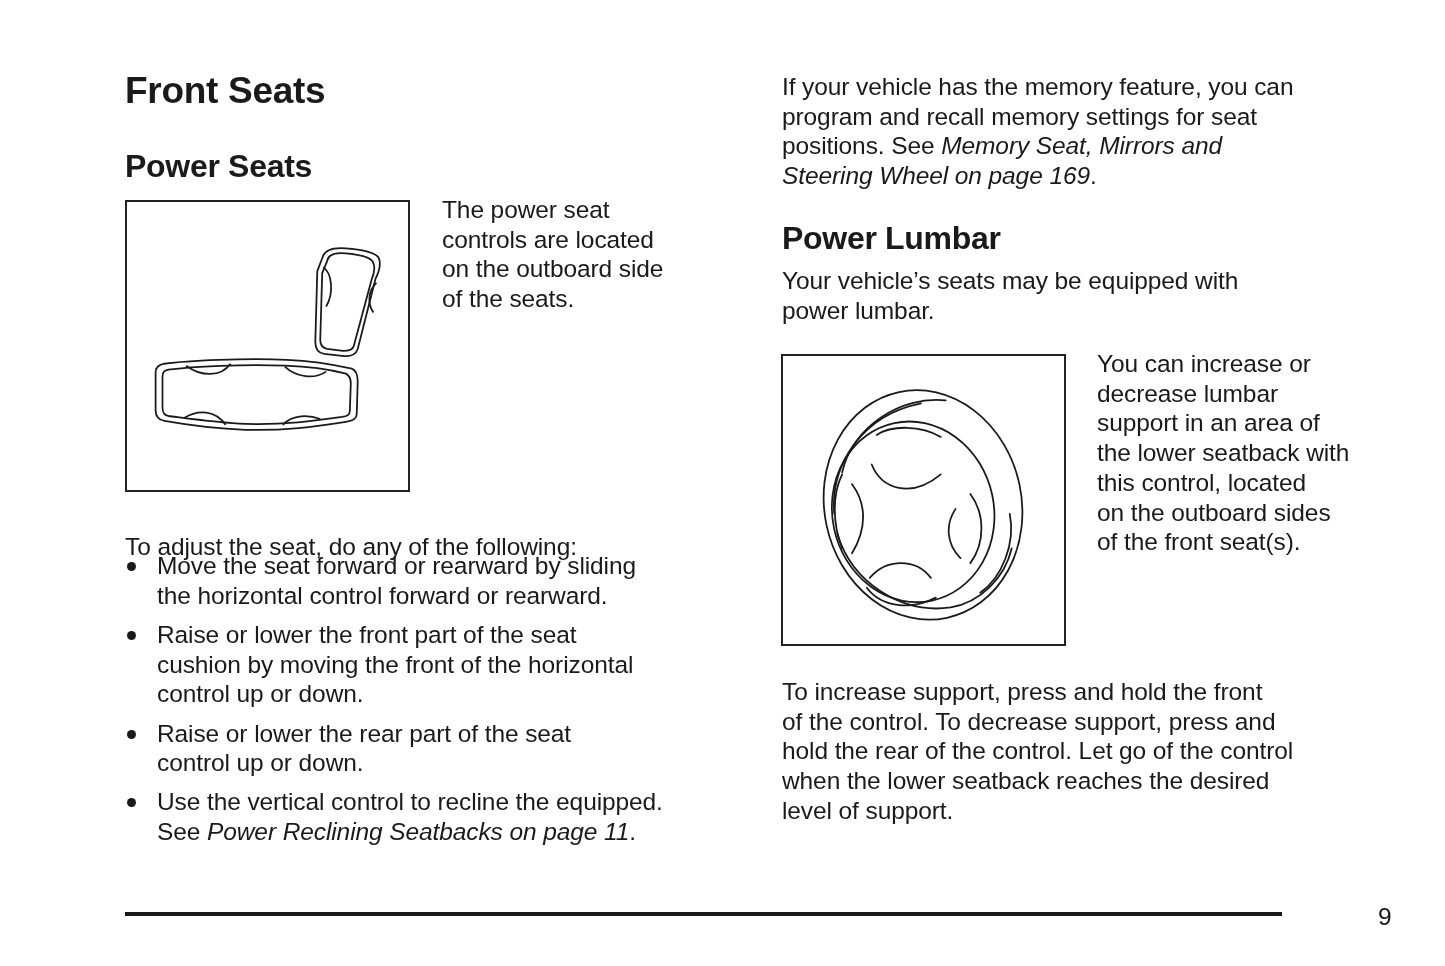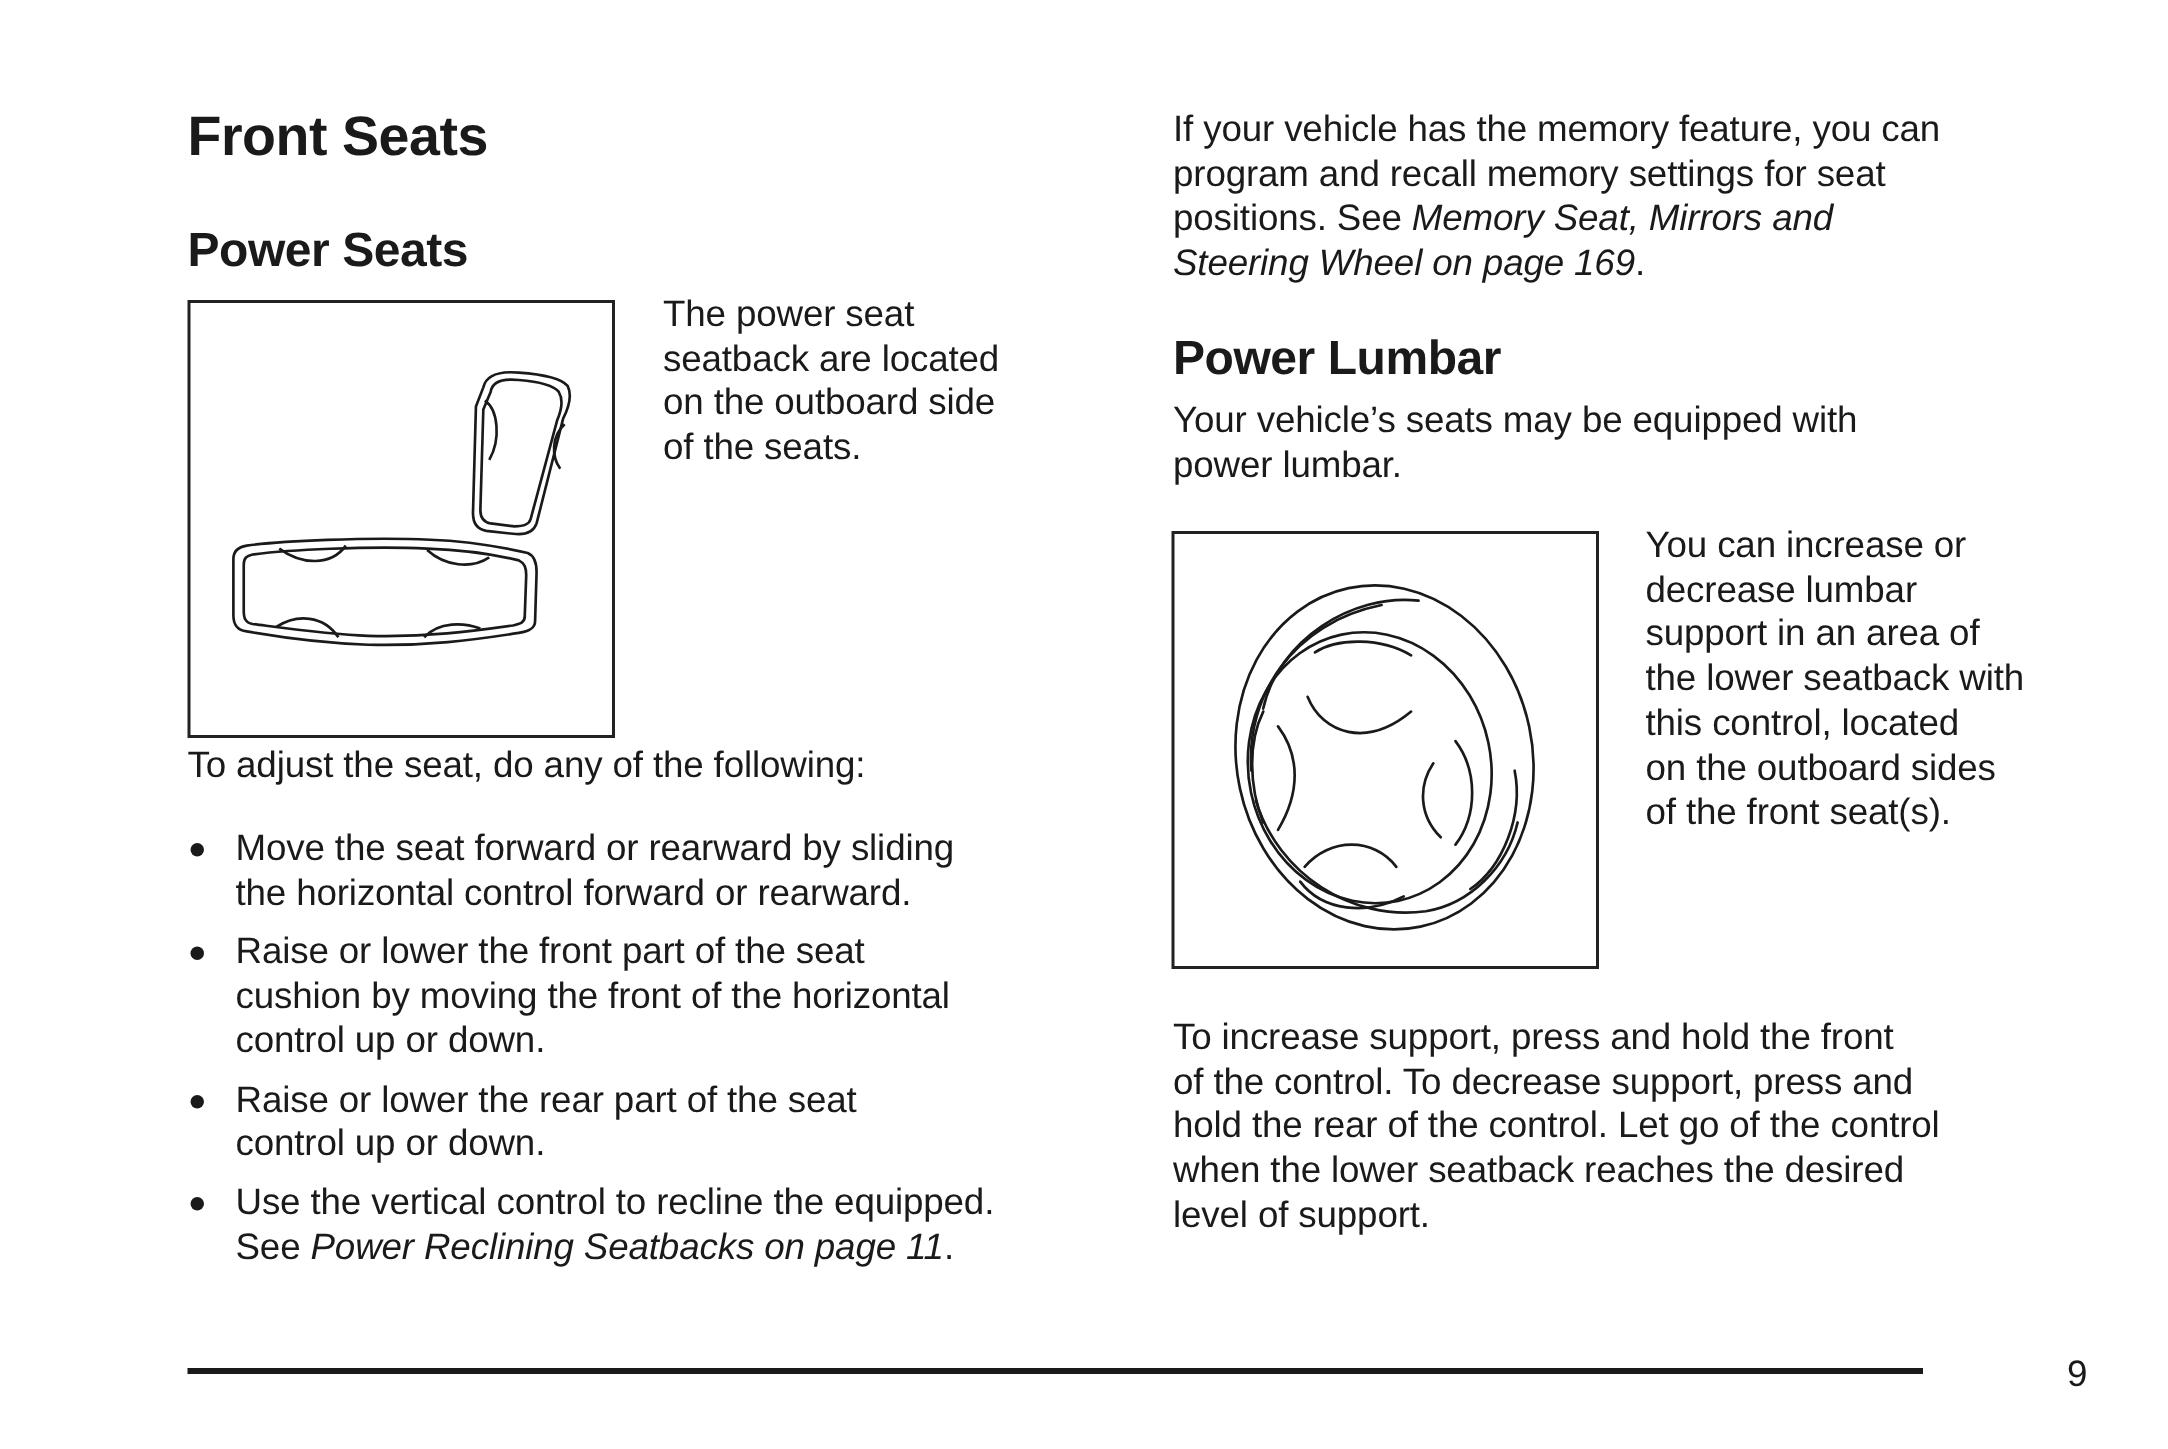--- a/index.html
+++ b/index.html
@@ -44,26 +44,26 @@
       <path d="M60,166 C75,177 95,178 105,164"></path>
       <path d="M160,167 C172,178 190,180 202,172"></path>
       <path d="M58,219 C72,210 90,211 100,226"></path>
       <path d="M158,226 C168,215 185,216 196,220"></path>
     </g>
   </svg>
 </div>
 
 <div class="abs body" style="left:442px; top:195px;">
   <span class="line">The power seat</span>
-  <span class="line">seatback are located</span>
+  <span class="line">controls are located</span>
   <span class="line">on the outboard side</span>
   <span class="line">of the seats.</span>
 </div>
 
-<div class="abs body" style="left:125px; top:496px;">To adjust the seat, do any of the following:</div>
+<div class="abs body" style="left:125px; top:532px;">To adjust the seat, do any of the following:</div>
 
 <div class="abs body" style="left:109px; top:551px; width:640px;">
   <ul class="bullets">
     <li>
       <span class="dot"></span>
       <span class="line">Move the seat forward or rearward by sliding</span>
       <span class="line">the horizontal control forward or rearward.</span>
     </li>
     <li>
       <span class="dot"></span>

